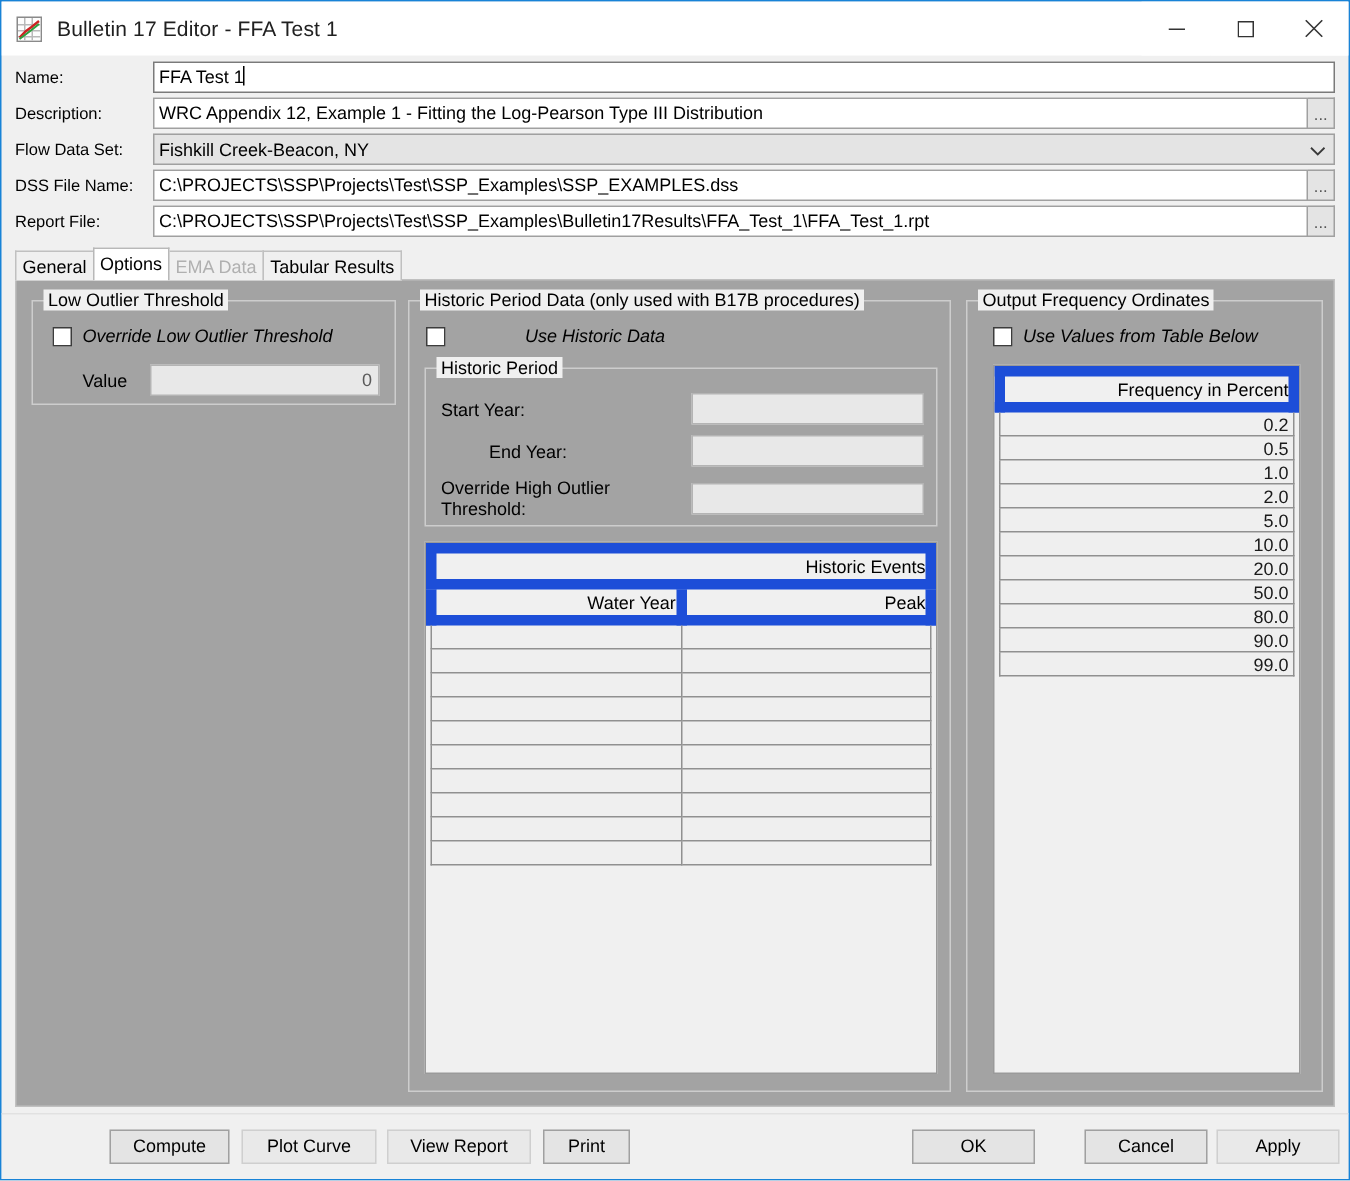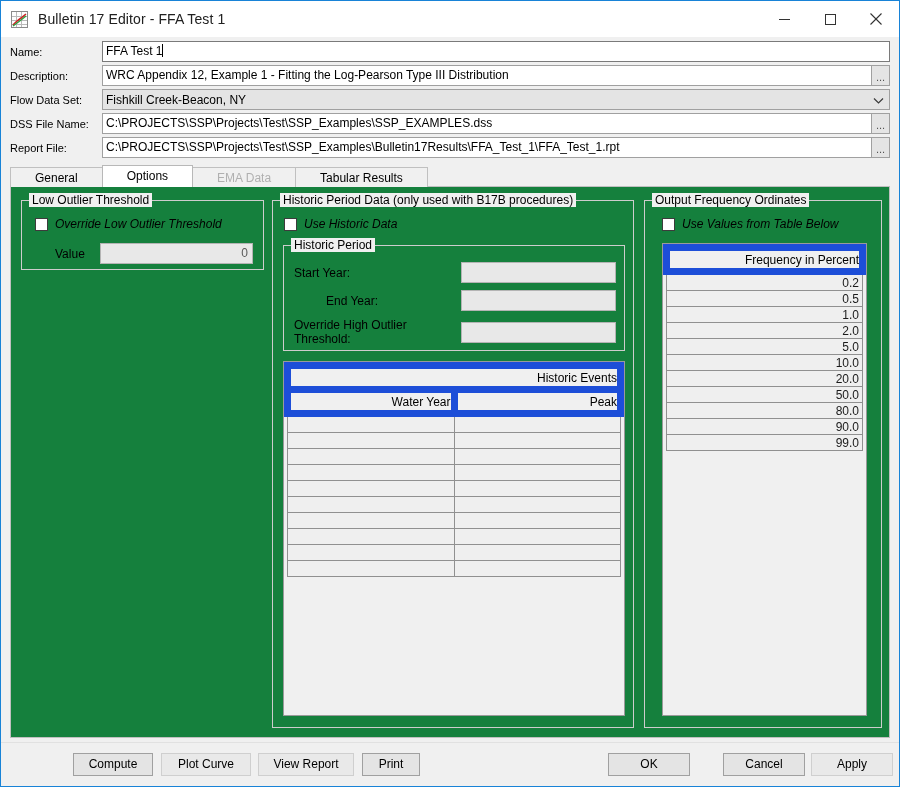--- a/index.html
+++ b/index.html
@@ -147,21 +147,21 @@
     margin: 7px 0 0 9px;
     display: flex;
     align-items: flex-end;
     height: 22px;
     position: relative;
     z-index: 2;
   }
   .tab {
     height: 20px;
     line-height: 20px;
-    padding: 0 24px;
+    padding: 0 4px;
     font-size: 12px;
     border: 1px solid #c0c0c0;
     border-bottom: none;
     background: #f0f0f0;
     color: #000;
     margin-right: -1px;
     box-sizing: border-box;
     cursor: default;
   }
   .tab.active {
@@ -171,21 +171,21 @@
     border-color: #b8b8b8;
     position: relative;
     z-index: 3;
   }
   .tab.disabled { color: #b0b0b0; }
 
   #tabpanel {
     position: relative;
     margin: 0 9px;
     border: 1px solid #c0c0c0;
-    background: #15803d;
+    background: #a3a3a3;
     height: 552px;
     box-sizing: border-box;
     top: -1px;
   }
 
   
   .group {
     position: absolute;
     border: 1px solid #cdcdcd;
     box-sizing: border-box;
@@ -393,21 +393,21 @@
 
       <div style="position:absolute; left:33px; top:42px; width:198px; display:flex; align-items:center;">
         <span style="width:45px; flex:0 0 45px;">Value</span>
         <span class="gfield" style="flex:1 1 auto;">0</span>
       </div>
     </div>
 
     <div class="group" style="left:261px; top:13px; width:362px; height:528px;">
       <div class="glabel">Historic Period Data (only used with B17B procedures)</div>
 
-      <div class="cbrow" style="position:absolute; left:11px; top:16px;">
+      <div class="cbrow" style="position:absolute; left:11px; top:16px;gap:46px;">
         <span class="cbox"></span>
         <span class="cblabel">Use Historic Data</span>
       </div>
 
       <div class="group" style="left:10px; top:44px; width:342px; height:106px;">
         <div class="glabel">Historic Period</div>
 
         <div style="position:absolute; left:10px; top:16px; width:322px; display:flex; align-items:center;">
           <span style="flex:1 1 auto;">Start Year:</span>
           <span class="gfield" style="width:155px; flex:0 0 155px;"></span>

